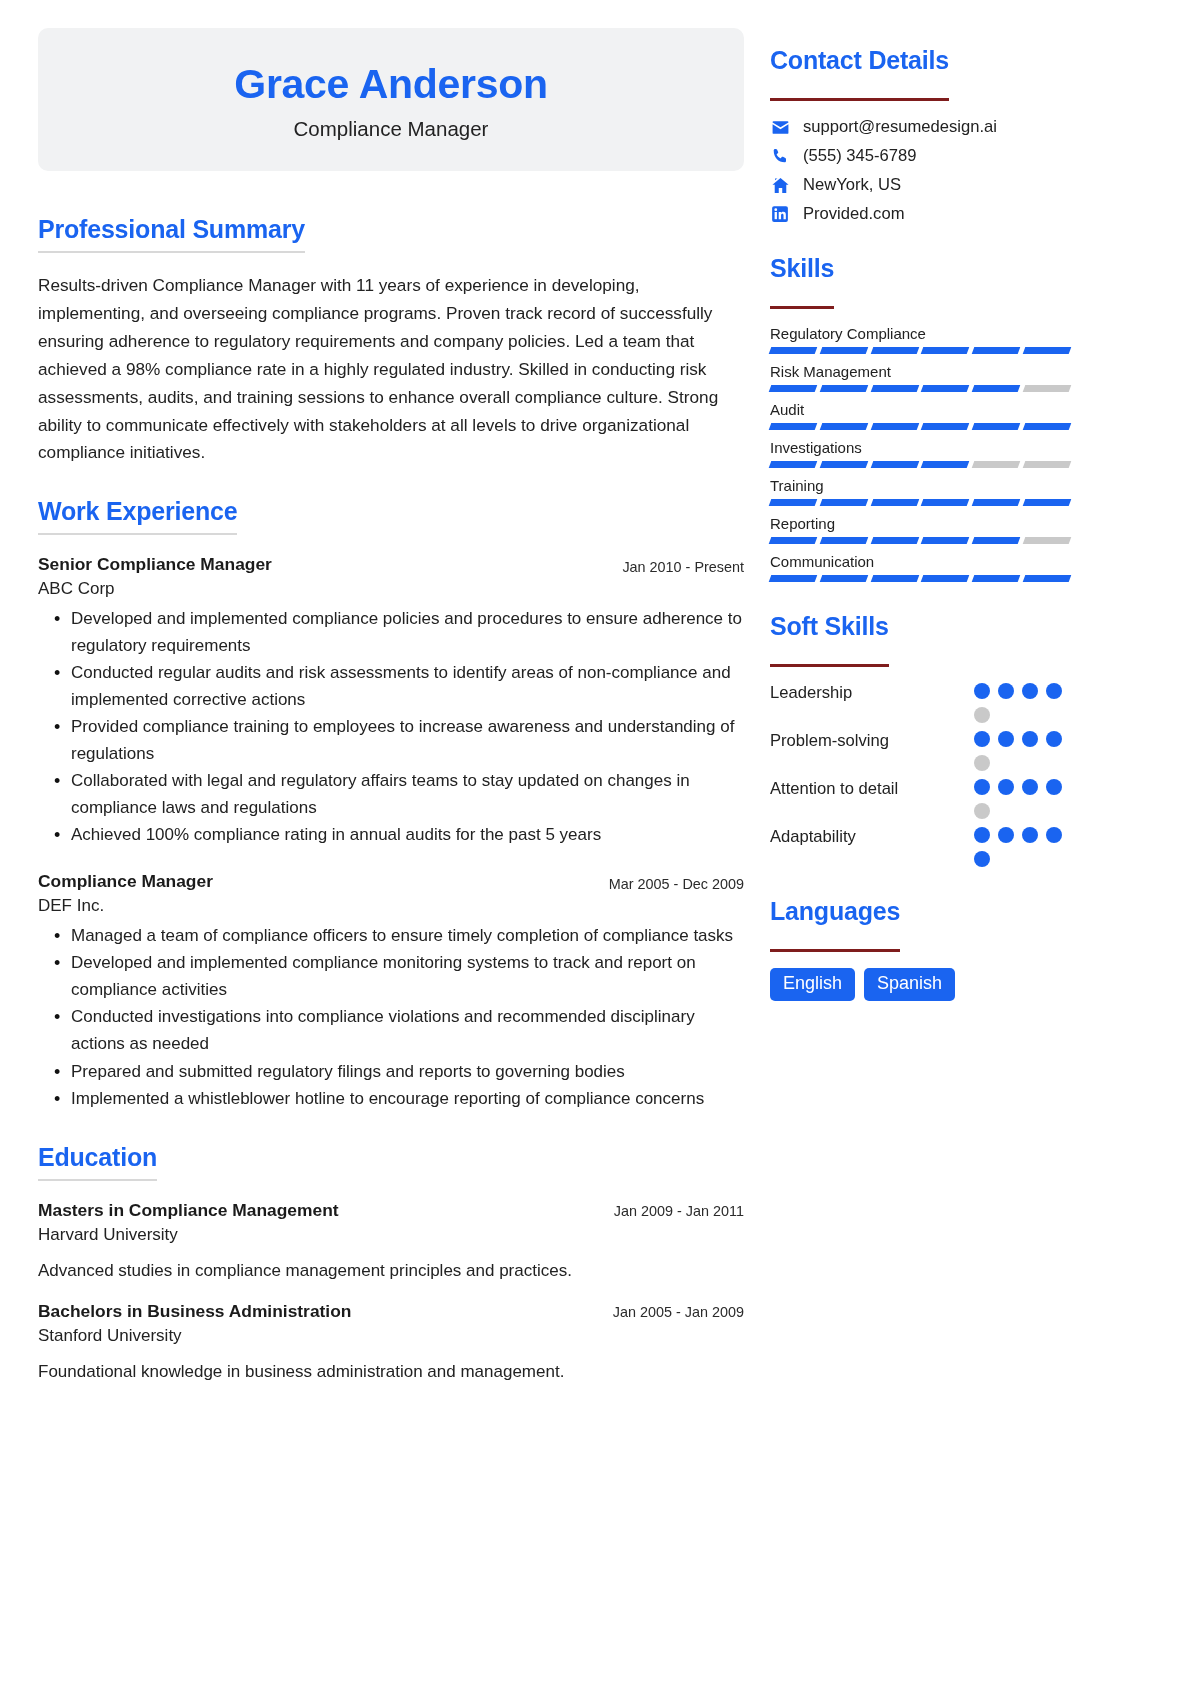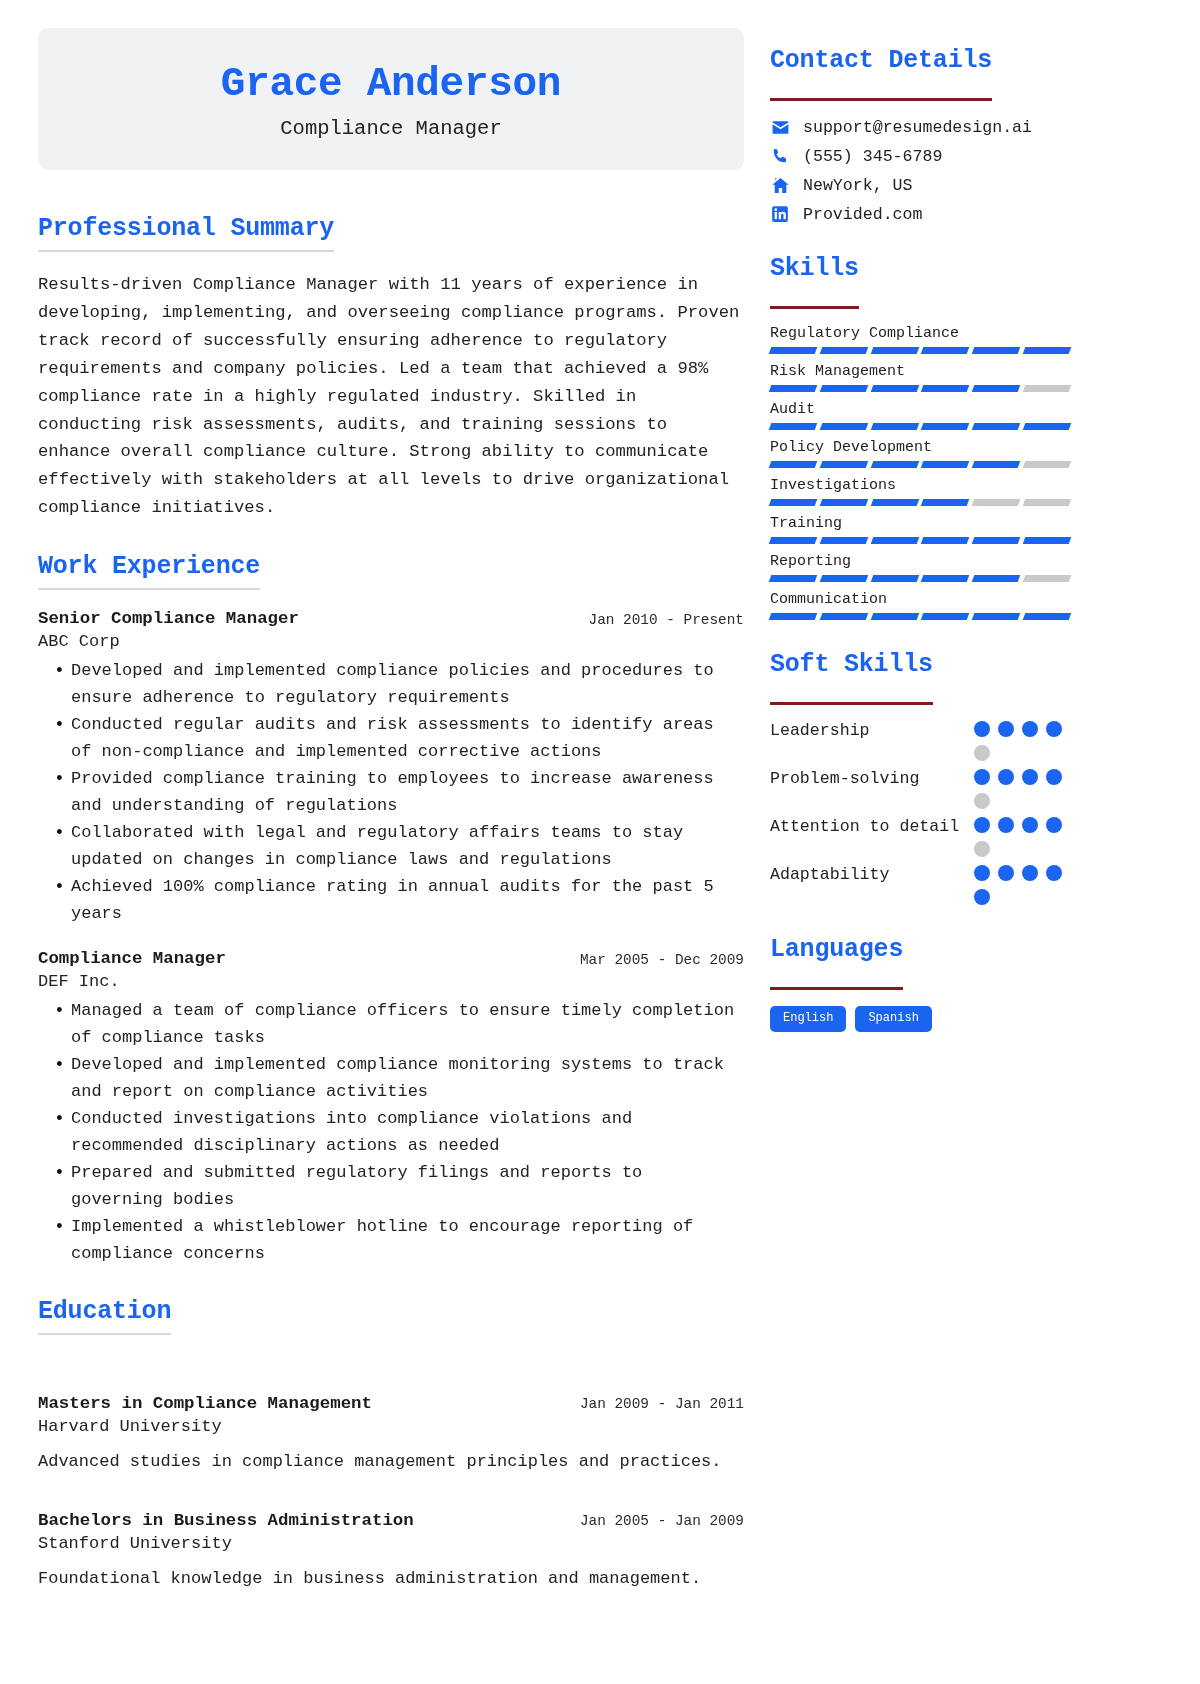--- a/index.html
+++ b/index.html
@@ -11,21 +11,20 @@
     color: #222222;
   }
   .page {
     width: 1200px;
     height: 1228px;
     position: relative;
     padding: 28px 30px 0 38px;
     display: flex;
     gap: 26px;
     align-items: flex-start;
-    font-family: Liberation Mono, monospace;
   }
   
   .left-col { width: 706px; flex: 0 0 706px; }
 
   .name-card {
     background: #f1f2f3;
     border-radius: 10px;
     padding: 34px 20px 30px 20px;
     text-align: center;
     margin-bottom: 44px;
@@ -95,21 +94,21 @@
   }
   .bullets li::before {
     content: "•";
     position: absolute;
     left: 16px;
     top: -1px;
     font-size: 18px;
     color: #111;
   }
 
-  .edu { margin-bottom: 20px; margin-top: 40px; }
+  .edu { margin-bottom: 20px; }
   .edu-head {
     display: flex;
     justify-content: space-between;
     align-items: baseline;
   }
   .edu-degree {
     font-size: 17.4px;
     font-weight: bold;
     color: #1b1b1b;
   }
@@ -207,21 +206,21 @@
     height: 16px;
     border-radius: 50%;
     background: #1A64F0;
   }
   .dot.off { background: #c9c9c9; }
 
   .lang-wrap { display: flex; gap: 9px; flex-wrap: wrap; }
   .lang-chip {
     background: #1A64F0;
     color: #ffffff;
-    font-size: 12px;
+    font-size: 18px;
     padding: 6px 13px 7px 13px;
     border-radius: 5px;
     line-height: 1.1;
   }
 </style>
 </head>
 <body>
 
 <div class="page">
 
@@ -368,31 +367,20 @@
             <div class="skill-bar">
               <span class="seg"></span>
               <span class="seg"></span>
               <span class="seg"></span>
               <span class="seg"></span>
               <span class="seg"></span>
               <span class="seg"></span>
             </div>
           </div>
           <div class="skill-row">
-            <div class="skill-name">Policy Development</div>
-            <div class="skill-bar">
-              <span class="seg"></span>
-              <span class="seg"></span>
-              <span class="seg"></span>
-              <span class="seg"></span>
-              <span class="seg"></span>
-              <span class="seg off"></span>
-            </div>
-          </div>
-          <div class="skill-row">
             <div class="skill-name">Investigations</div>
             <div class="skill-bar">
               <span class="seg"></span>
               <span class="seg"></span>
               <span class="seg"></span>
               <span class="seg"></span>
               <span class="seg off"></span>
               <span class="seg off"></span>
             </div>
           </div>

